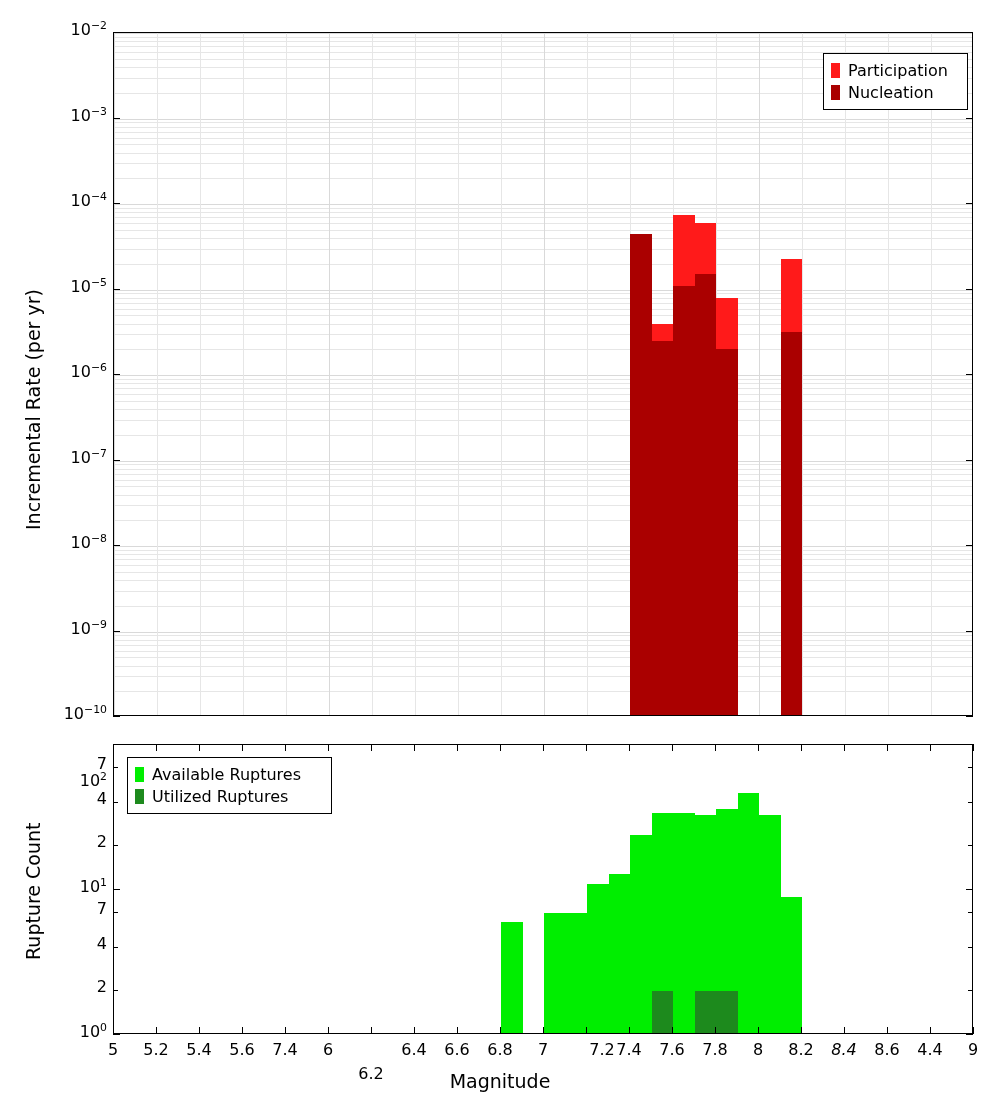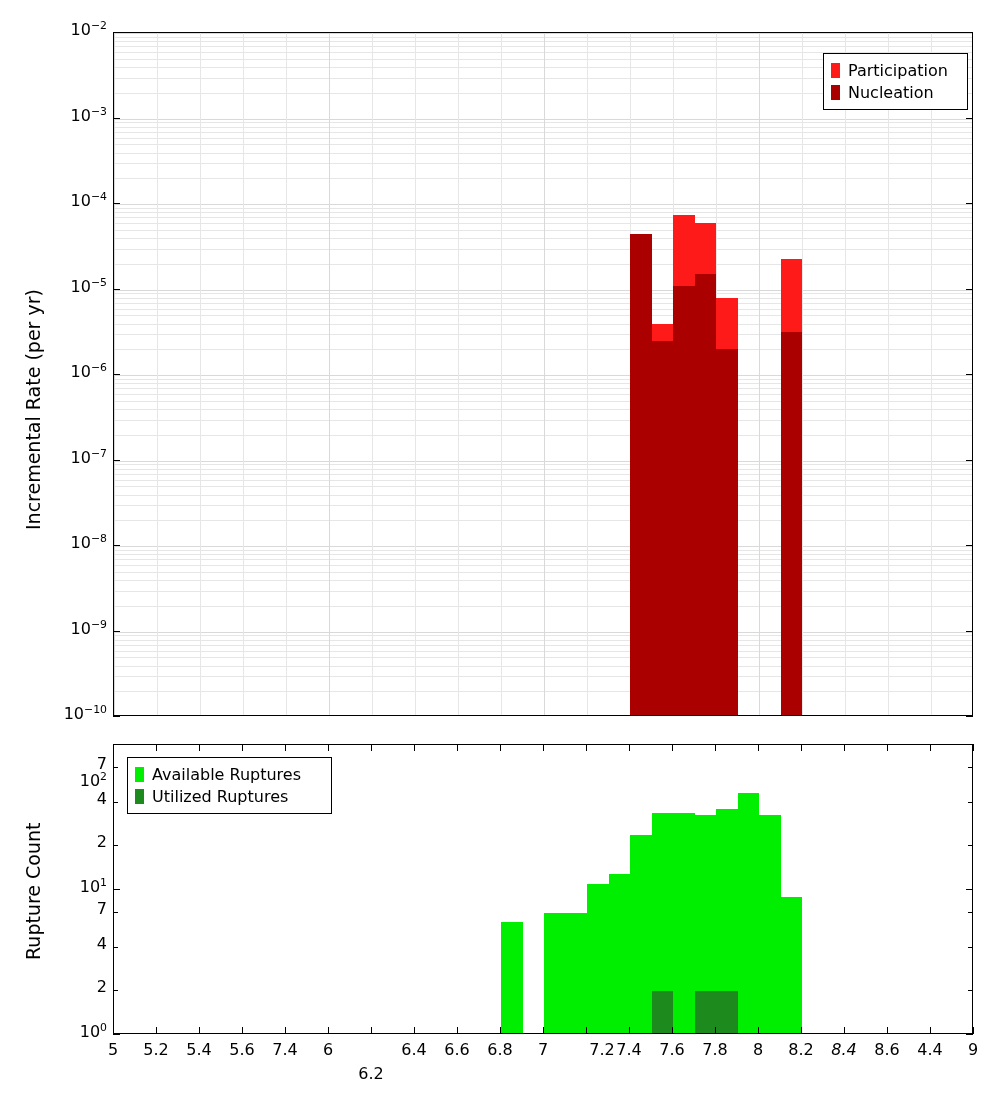--- a/index.html
+++ b/index.html
@@ -194,20 +194,21 @@
         <div class="bar" style="left:602.0px;top:246.4px;width:21.5px;height:43.6px;background:#1d8a1d;"></div>
         <div class="bar" style="left:623.5px;top:47.5px;width:21.5px;height:242.5px;background:#00ee00;"></div>
         <div class="bar" style="left:645.0px;top:69.8px;width:21.5px;height:220.2px;background:#00ee00;"></div>
         <div class="bar" style="left:666.5px;top:151.6px;width:21.5px;height:138.4px;background:#00ee00;"></div>
         <div class="bar" style="left:666.5px;top:290.0px;width:21.5px;height:0.0px;background:#1d8a1d;"></div>
       </div>
   </div>
 
   <div class="ylabel" id="ylabel2" style="left:22px;top:960px;transform:rotate(-90deg);">Rupture Count</div>
 
+  <div class="xlabel" id="xlabel" style="top:1070px;">Magnitude</div>
 
   <div class="legend" id="legend2" style="left:127px;top:757px;width:205px;">
       <div class="legend-row">
         <span class="legend-swatch" style="background: rgb(0, 238, 0);"></span>
         <span class="legend-text">Available Ruptures</span>
       </div>
       <div class="legend-row">
         <span class="legend-swatch" style="background: rgb(29, 138, 29);"></span>
         <span class="legend-text">Utilized Ruptures</span>
       </div>

